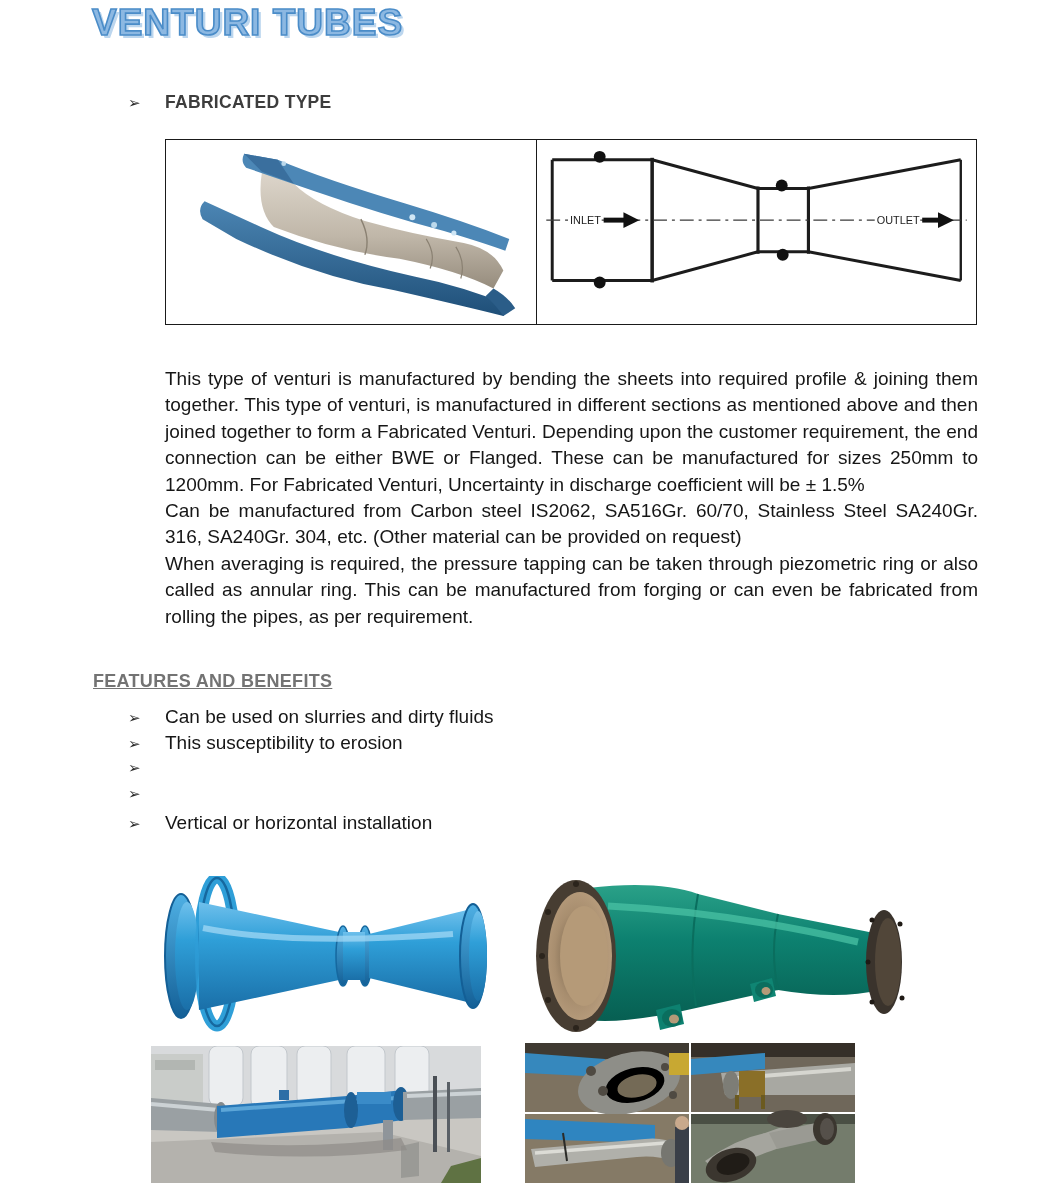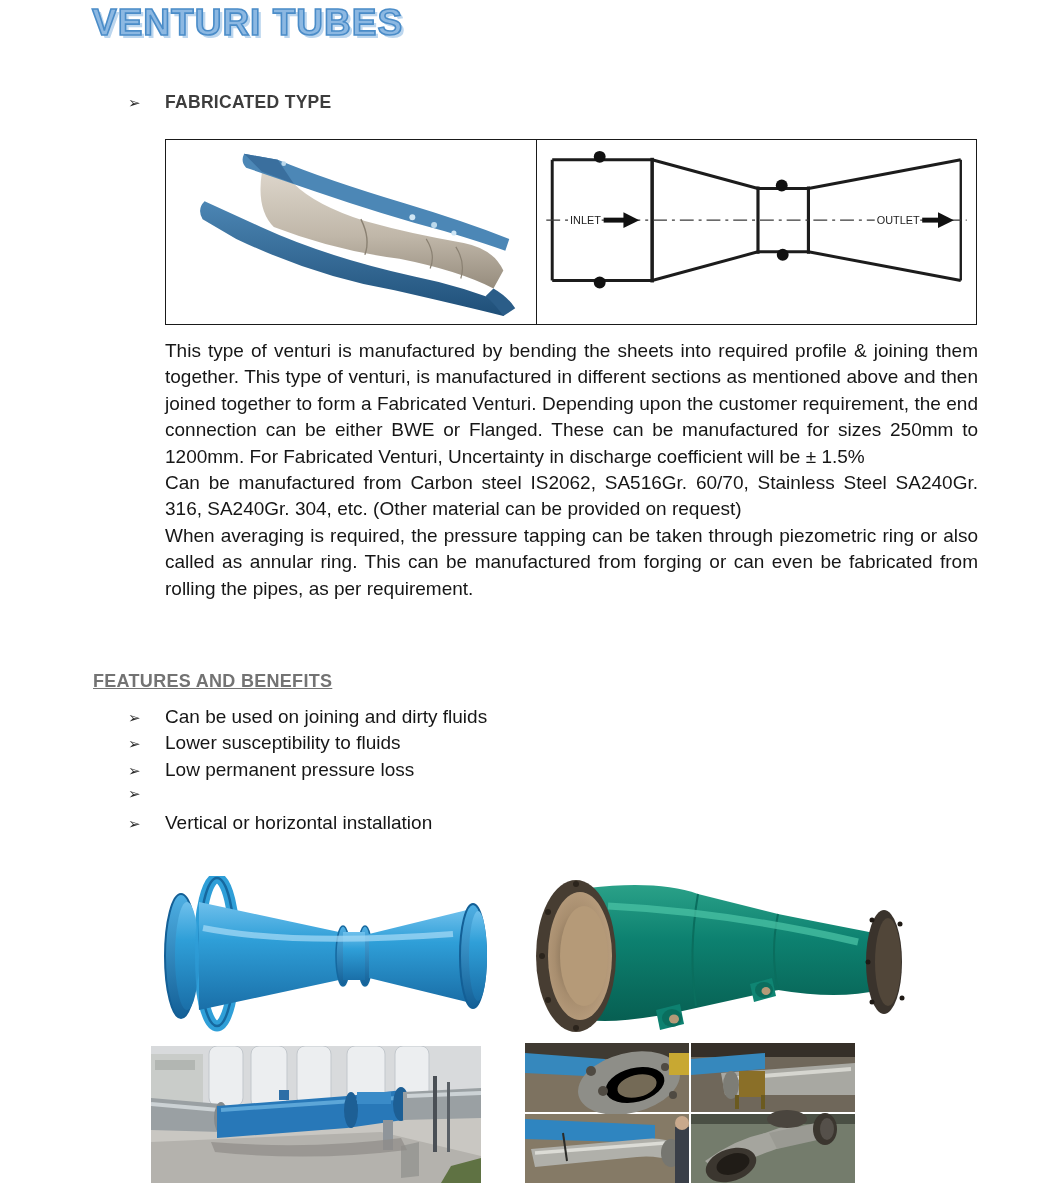--- a/index.html
+++ b/index.html
@@ -36,21 +36,21 @@
   .figure {
     position:absolute; left:137px; top:139px; width:813px; height:136px;
     display:flex;
   }
   .fig-cell { background:#ffffff; border:1px solid #1a1a1a; height:186px; }
   .fig-cell.left  { width:372px; }
   .fig-cell.right { width:441px; margin-left:-1px; }
   .fig-cell svg { display:block; width:100%; height:100%; }
   
   .bodytext {
-    position:absolute; left:137px; top:338px; width:813px;
+    position:absolute; left:137px; top:366px; width:813px;
     font-size:19px; line-height:26.4px; text-align:justify; color:#161616;
   }
   .bodytext p { margin:0; }
   
   .features-heading {
     position:absolute; left:65px; top:671px;
     font-size:18px; font-weight:bold; color:#737373;
     text-decoration:underline; letter-spacing:0.3px;
   }
   
@@ -165,29 +165,28 @@
     <p>This type of venturi is manufactured by bending the sheets into required profile &amp; joining them together.  This type of venturi, is manufactured in different sections as mentioned above and then joined together to form a Fabricated Venturi.   Depending upon the customer requirement, the end connection can be either BWE or Flanged.  These can be manufactured for sizes 250mm to 1200mm.  For Fabricated Venturi, Uncertainty in discharge coefficient will be ± 1.5%</p>
     <p>Can be manufactured from Carbon steel IS2062, SA516Gr. 60/70, Stainless Steel SA240Gr. 316, SA240Gr. 304, etc. (Other material can be provided on request)</p>
     <p>When averaging is required, the pressure tapping can be taken through piezometric ring or also called as annular ring. This can be manufactured from forging or can even be fabricated from rolling the pipes, as per requirement.</p>
   </div>
 
   <div class="features-heading">FEATURES AND BENEFITS</div>
 
   <div class="feature-list">
     <div class="feature-item">
       <span class="arrow-bullet">➢</span>
-      <span class="feature-text">Can be used on joining and dirty fluids</span>
-    </div>
-    <div class="feature-item">
-      <span class="arrow-bullet">➢</span>
-      <span class="feature-text">Lower susceptibility to fluids</span>
-    </div>
-    <div class="feature-item">
-      <span class="arrow-bullet">➢</span>
-      <span class="feature-text">Low permanent pressure loss</span>
+      <span class="feature-text">Can be used on slurries and dirty fluids</span>
+    </div>
+    <div class="feature-item">
+      <span class="arrow-bullet">➢</span>
+      <span class="feature-text">This susceptibility to erosion</span>
+    </div>
+    <div class="feature-item">
+      <span class="arrow-bullet">➢</span>
     </div>
     <div class="feature-item">
       <span class="arrow-bullet">➢</span>
     </div>
     <div class="feature-item">
       <span class="arrow-bullet">➢</span>
       <span class="feature-text">Vertical or horizontal installation</span>
     </div>
   </div>
 

